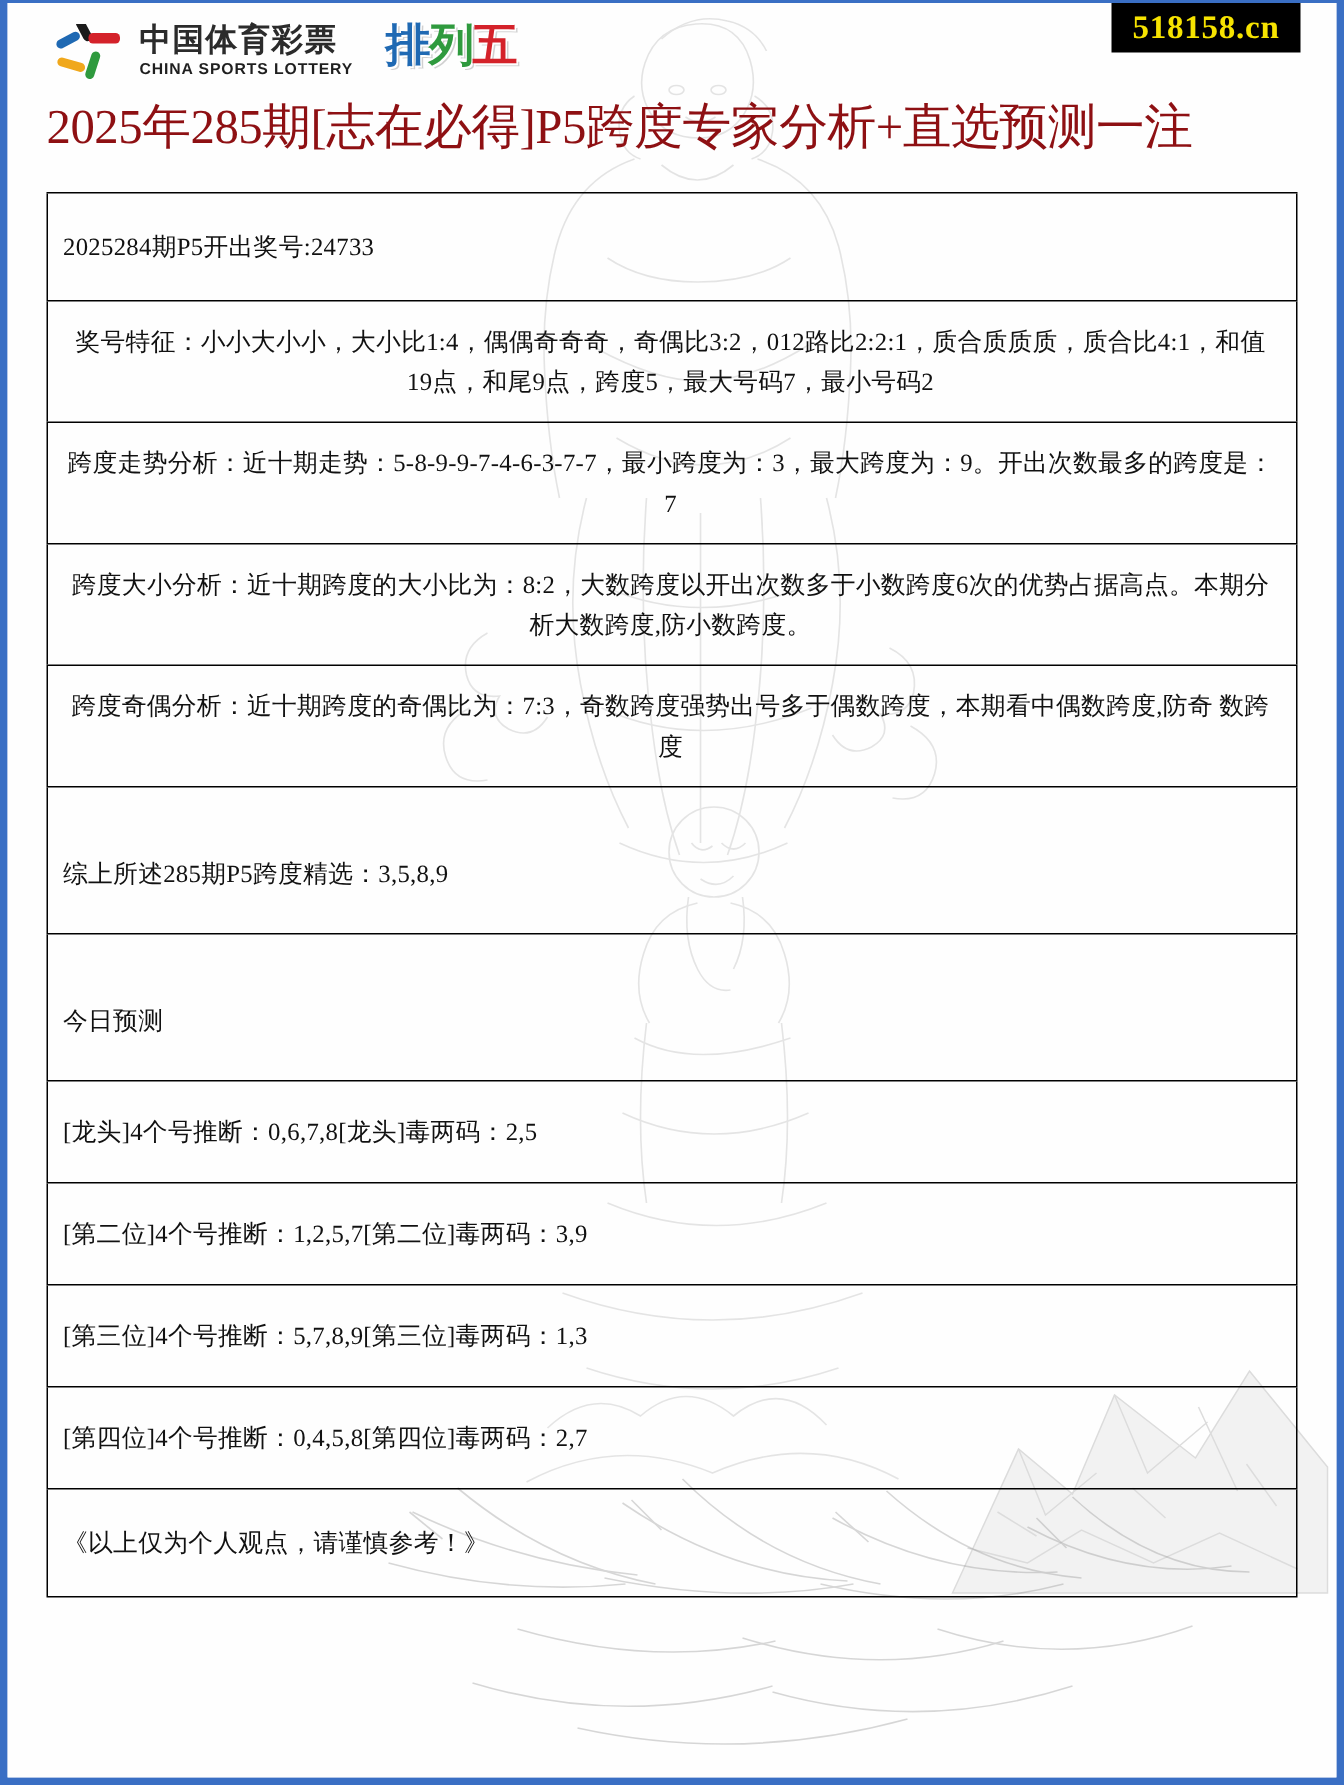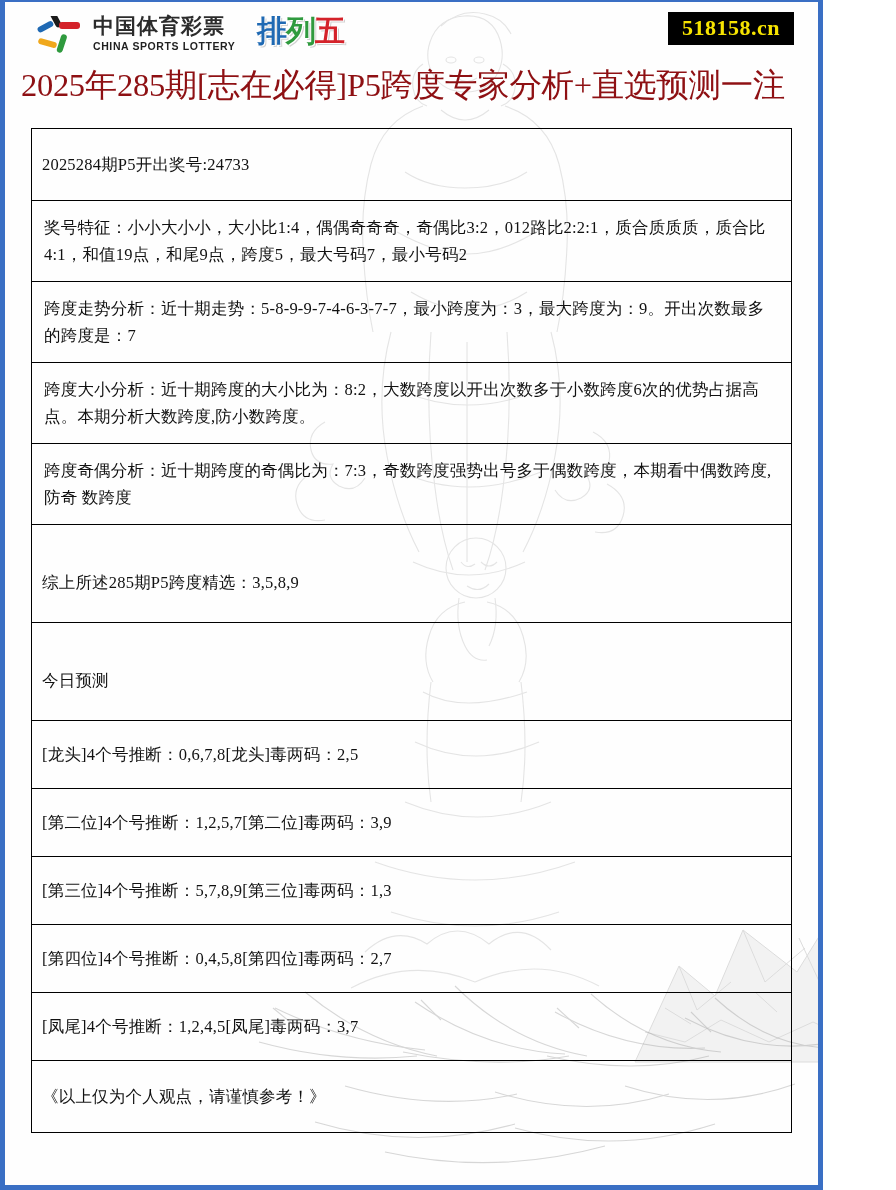--- a/index.html
+++ b/index.html
@@ -10,21 +10,21 @@
   body {
     width: 896px;
     height: 1190px;
     font-family: "Liberation Serif", "DejaVu Serif", serif;
     overflow: hidden;
   }
 
   
   #page {
     position: relative;
-    width: 823px;
+    width: 896px;
     height: 1190px;
     box-sizing: border-box;
     border-left: 5px solid #3a6fc4;
     border-right: 5px solid #3a6fc4;
     border-bottom: 5px solid #3a6fc4;
     border-top: 2px solid #3a6fc4;
     background: #ffffff;
     overflow: hidden;
   }
   #inner {
@@ -85,34 +85,34 @@
     font-size: 30px;
     letter-spacing: -1px;
     line-height: 36px;
     white-space: nowrap;
   }
   .logo-p5 span { text-shadow: 1px 1px 0 #ffffff, 2px 2px 0 rgba(0,0,0,.18); }
 
   .site-badge {
     position: absolute;
     right: 24px;
-    top: 10px;
+    top: 0;
     background: #000000;
     color: #f6e300;
     font-family: "Liberation Serif", serif;
     font-weight: bold;
     font-size: 22px;
     letter-spacing: .5px;
     padding: 3px 14px 4px 14px;
     line-height: 26px;
   }
 
   .page-title {
     position: absolute;
-    left: 16px;
+    left: 26px;
     top: 62px;
     right: 10px;
     color: #8e1013;
     font-family: "Liberation Serif", "DejaVu Serif", serif;
     font-size: 32.5px;
     line-height: 42px;
     letter-spacing: -.3px;
     white-space: nowrap;
   }
 
@@ -135,21 +135,21 @@
     font-size: 16.5px;
     line-height: 27px;
     color: #111111;
     letter-spacing: .2px;
   }
   td.center {
     text-align: left;
     padding: 17px 10px 17px 10px;
   }
   td.left {
-    text-align: left;
+    text-align: center;
     padding: 13px 14px 13px 12px;
   }
   td.tall   { padding-top: 22px; padding-bottom: 22px; }
   td.taller { padding-top: 44px; padding-bottom: 26px; }
   td.pred   { padding-top: 20px; padding-bottom: 20px; }
   td.note   { padding-top: 22px; padding-bottom: 22px; }
 </style>
 </head>
 <body>
 
@@ -302,23 +302,20 @@
           <tr>
               <td class="center pred">[第二位]4个号推断：1,2,5,7[第二位]毒两码：3,9</td>
             </tr>
           <tr>
               <td class="center pred">[第三位]4个号推断：5,7,8,9[第三位]毒两码：1,3</td>
             </tr>
           <tr>
               <td class="center pred">[第四位]4个号推断：0,4,5,8[第四位]毒两码：2,7</td>
             </tr>
           <tr>
-              <td class="center pred">[凤尾]4个号推断：1,2,4,5[凤尾]毒两码：3,7</td>
-            </tr>
-          <tr>
               <td class="center note">《以上仅为个人观点，请谨慎参考！》</td>
             </tr>
         </tbody>
       </table>
     </div>
 
   </div>
 </div>
 
 </body></html>

